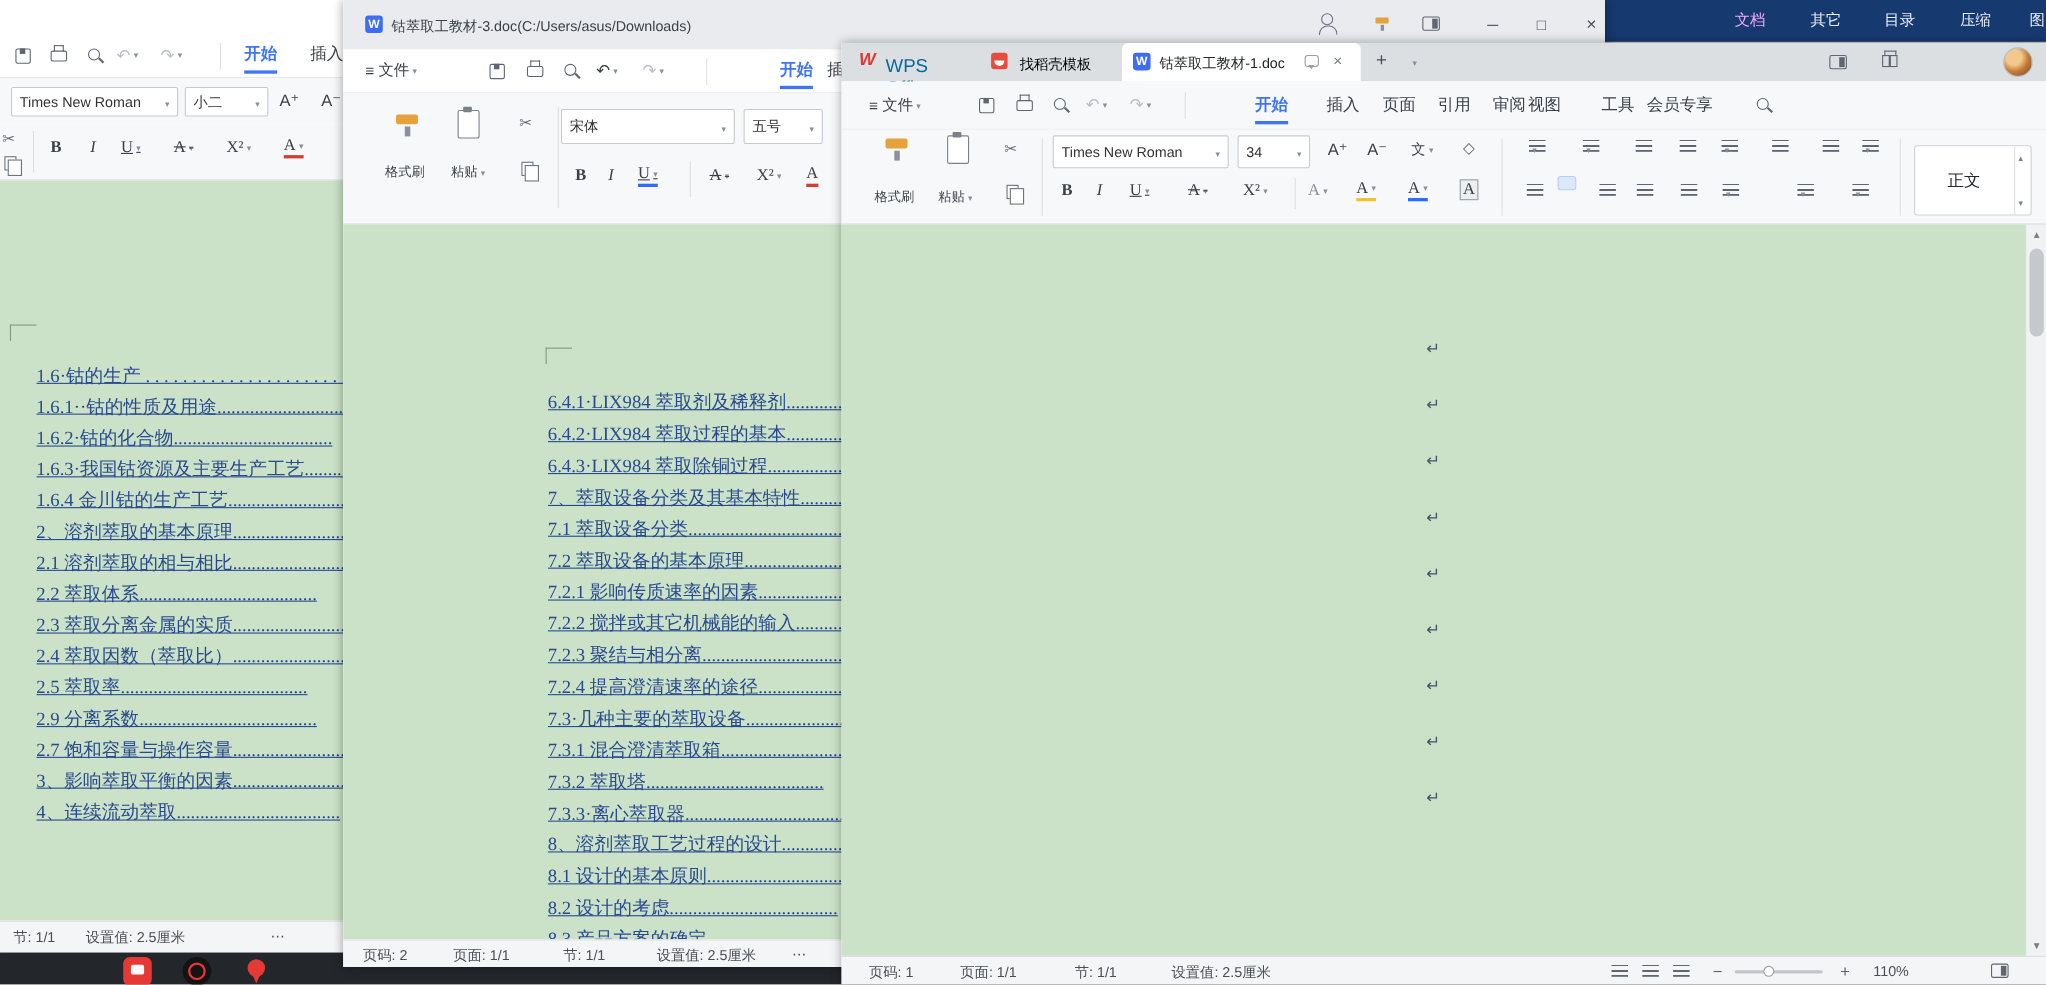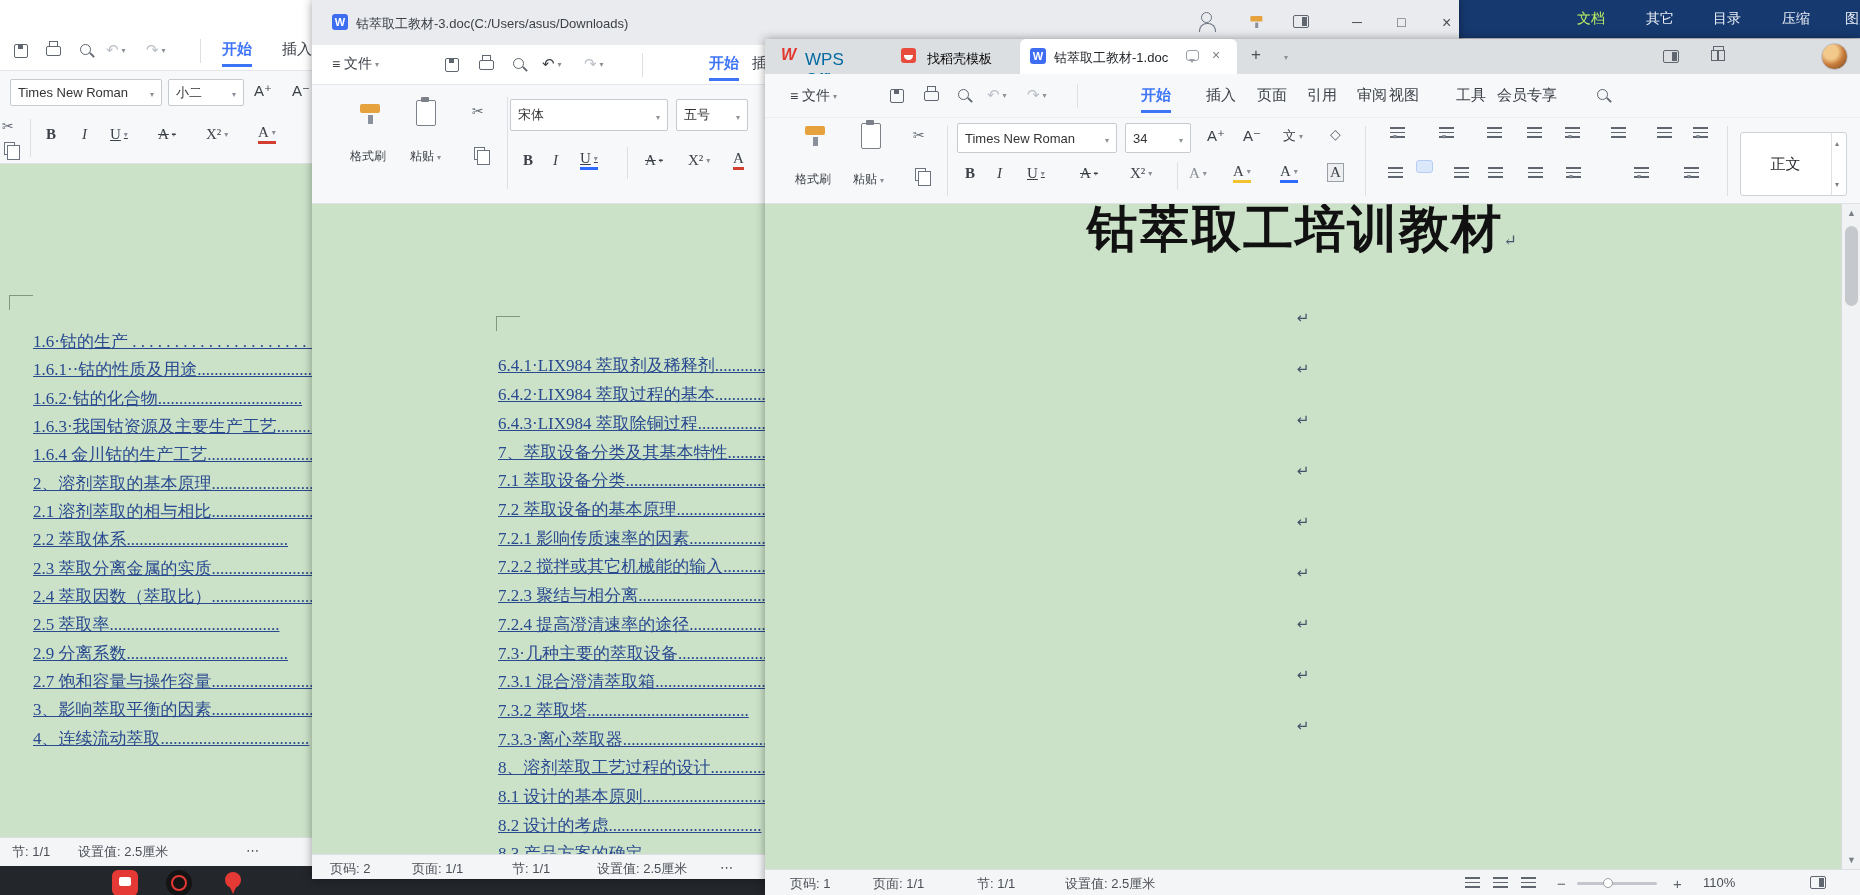--- a/index.html
+++ b/index.html
@@ -59,21 +59,21 @@
 .wdoc{width:16px;height:16px;background:#3f6df2;border-radius:3px;color:#fff;font-weight:bold;
   font-size:11px;display:flex;align-items:center;justify-content:center}
 .wdoc::after{content:"W"}
 .wpslogo{width:17px;height:17px;color:#e2372f;font-weight:900;font-style:italic;font-size:16px}
 .wpslogo::after{content:"W"}
 .daoke{width:15px;height:15px;border-radius:3px;background:#e84c3d}
 .daoke::after{content:"";position:absolute;left:3px;top:7px;width:9px;height:5px;background:#fff;border-radius:0 0 9px 9px}
 
 #bgstrip{position:absolute;left:1440px;top:0;width:420px;height:38px;background:#16396f;z-index:0;overflow:hidden}
 .bgtab{position:absolute;top:10px;font-size:14px;color:#e9eef7;white-space:nowrap}
-.bgtab.active{color:#bef264}
+.bgtab.active{color:#f0abfc}
 
 #taskbar{position:absolute;left:0;top:866px;width:1860px;height:29px;background:#23262b;z-index:2}
 .tbic{position:absolute;top:4px;width:26px;height:26px;border-radius:6px}
 .tb-chat{background:#e53935}
 .tb-chat::after{content:"";position:absolute;left:7px;top:7px;width:12px;height:9px;background:#fff;border-radius:2px}
 .tb-music{background:#141414;border-radius:50%}
 .tb-music::after{content:"";position:absolute;inset:5px;border:2.5px solid #e53935;border-radius:50%}
 .tb-map::before{content:"";position:absolute;left:5px;top:2px;width:16px;height:16px;background:#e53935;border-radius:50%}
 .tb-map::after{content:"";position:absolute;left:9px;top:15px;border:4px solid transparent;border-top:9px solid #e53935}
 
@@ -332,23 +332,20 @@
       <span class="divv" style="left:962px;top:8px;height:70px"></span>
       <span class="abs" style="left:975px;top:14px;width:107px;height:64px;background:#fff;border:1px solid #cfd3d9;border-radius:3px">
         <span class="abs" style="left:0;right:16px;top:22px;text-align:center;font-size:15px;color:#23262b">正文</span>
         <span class="abs" style="right:0;top:0;bottom:0;width:15px;border-left:1px solid #e0e2e6">
           <span class="abs" style="left:3px;top:6px;font-size:8px;color:#7a7f86">▴</span>
           <span class="abs" style="left:3px;bottom:6px;font-size:8px;color:#7a7f86">▾</span>
         </span>
       </span>
     </div>
     <div class="docarea" style="top:165px;height:665px">
-      <div class="abs fseries" style="left:0;right:19px;top:-8px;text-align:center;font-size:50px;font-weight:bold;color:#111;letter-spacing:2px;white-space:nowrap">
-        <span>钴萃取工培训教材</span><span style="font-size:16px;font-weight:normal;color:#44546a">↵</span>
-      </div>
       <div class="abs" style="left:0;right:19px;top:88px;text-align:center;font-size:15px;color:#44546a;line-height:51px">
         <div>↵</div>
         <div>↵</div>
         <div>↵</div>
         <div>↵</div>
         <div>↵</div>
         <div>↵</div>
         <div>↵</div>
         <div>↵</div>
         <div>↵</div>

